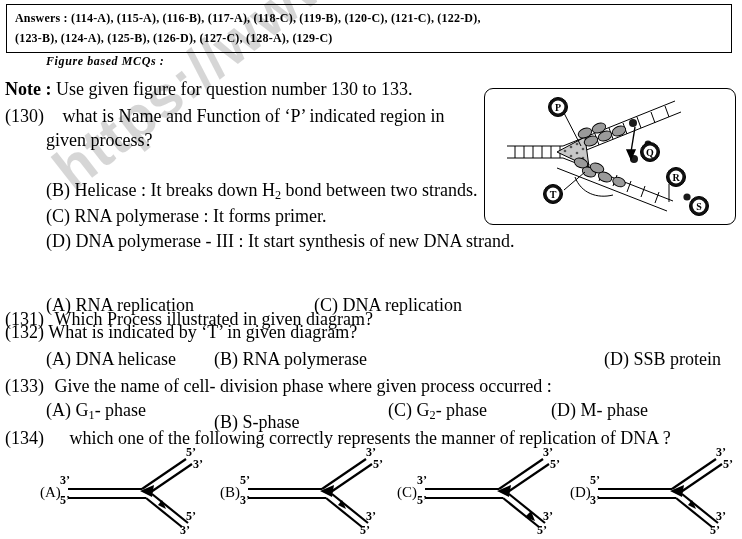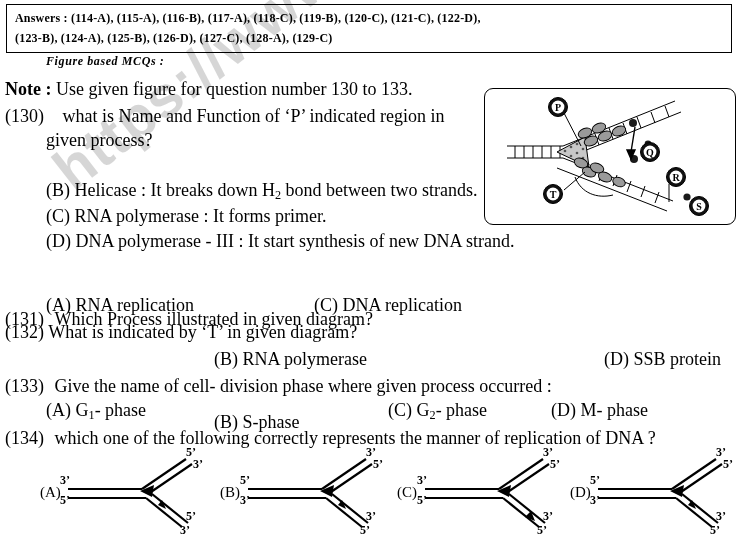--- a/index.html
+++ b/index.html
@@ -108,20 +108,21 @@
     <span>(131)</span>
     <span style="margin-left:6px;">Which Process illustrated in given diagram?</span>
   </div>
   <div class="t fs" style="left:46px;top:295px;">(A) RNA replication</div>
   <div class="t fs" style="left:314px;top:295px;">(C) DNA replication</div>
 
   <div class="t fs" style="left:5px;top:322px;">
     <span>(132)</span>
     <span style="margin-left:0;">What is indicated by ‘T’ in given diagram?</span>
   </div>
+  <div class="t fs" style="left:46px;top:349px;">(A) DNA helicase</div>
   <div class="t fs" style="left:214px;top:349px;text-align:right;">(B) RNA polymerase</div>
   <div class="t fs" style="left:604px;top:349px;">(D) SSB protein</div>
 
   <div class="t fs" style="left:5px;top:376px;">
     <span>(133)</span>
     <span style="margin-left:6px;">Give the name of cell- division phase where given process occurred :</span>
   </div>
   <div class="t fs" style="left:46px;top:400px;">
     <span>(A) G</span><sub>1</sub><span>- phase</span>
   </div>
@@ -130,21 +131,21 @@
   </div>
   <div class="t fs" style="left:388px;top:400px;">
     <span>(C) G</span><sub>2</sub><span>- phase</span>
   </div>
   <div class="t fs" style="left:551px;top:400px;">
     <span>(D) M- phase</span>
   </div>
 
   <div class="t fs" style="left:5px;top:428px;">
     <span>(134)</span>
-    <span style="margin-left:6px;">which one of the following correctly represents the manner of replication of DNA ?</span>
+    <span style="margin-left:21px;">which one of the following correctly represents the manner of replication of DNA ?</span>
   </div>
 
   <div class="figure">
     <svg width="250" height="135" viewBox="0 0 250 135">
       <g fill="none" stroke="#000" stroke-width="1">
 
         <line x1="22" y1="57" x2="78" y2="57"></line>
         <line x1="22" y1="69" x2="78" y2="69"></line>
         <line x1="30" y1="57" x2="30" y2="69"></line>
         <line x1="39" y1="57" x2="39" y2="69"></line>

